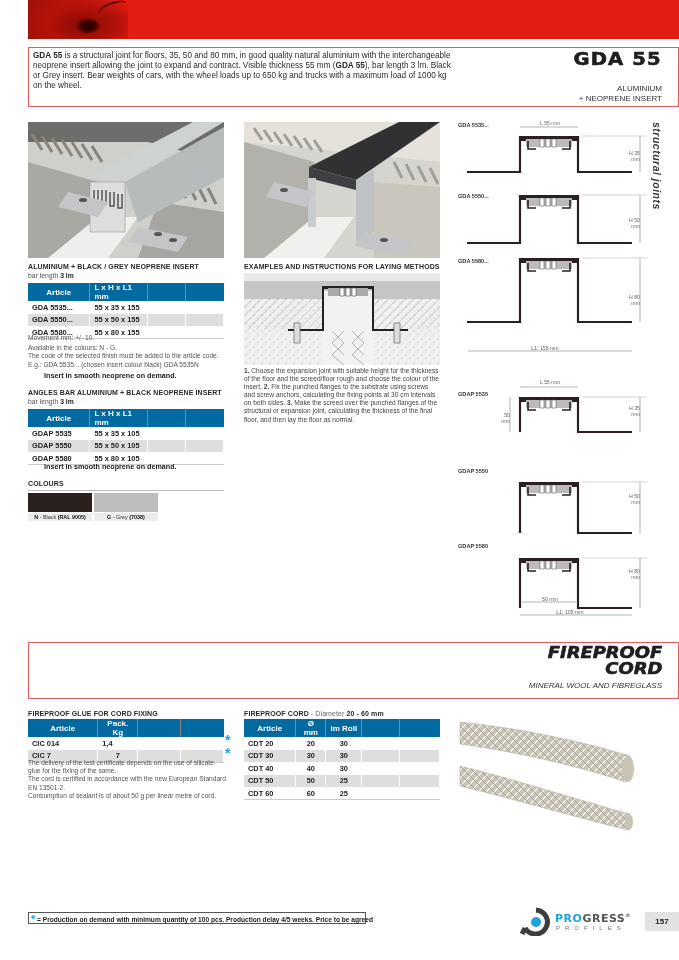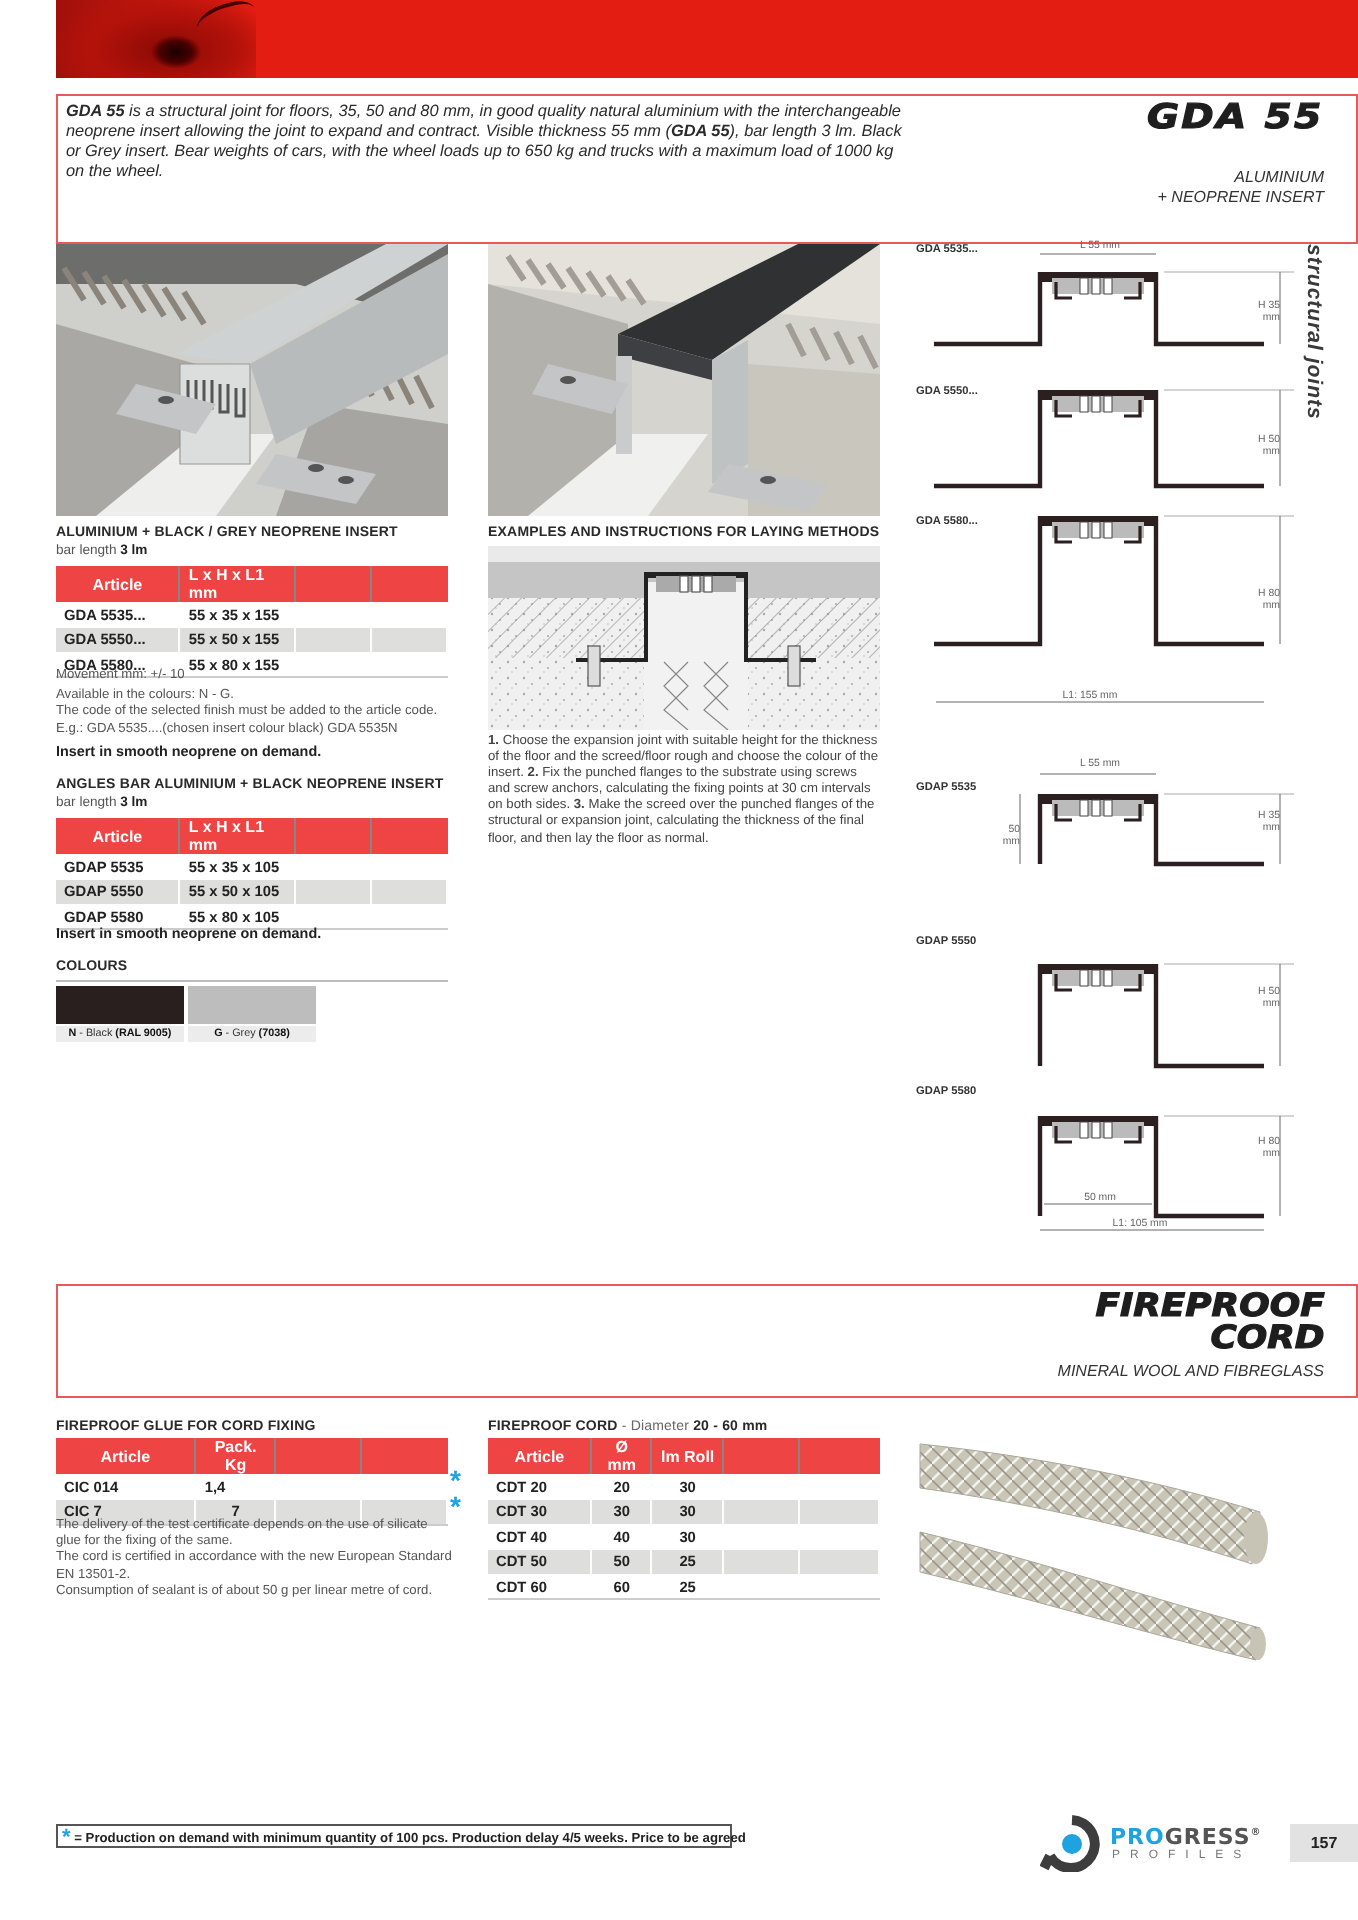--- a/index.html
+++ b/index.html
@@ -7,48 +7,48 @@
   body { font-family: "Liberation Sans", "DejaVu Sans", sans-serif; color: #2a2a2a; position: relative; }
 
   .banner { position: absolute; left: 28px; top: 0; width: 651px; height: 39px; background: #e41d12; overflow: hidden; }
   .banner .eye { position: absolute; left: 0; top: 0; width: 100px; height: 39px;
     background: radial-gradient(ellipse 18px 12px at 60px 26px, #1a0000 0, #4a0000 45%, transparent 70%),
                 radial-gradient(ellipse 60px 30px at 55px 25px, #8a0a05 0, #b3120a 60%, transparent 100%),
                 linear-gradient(90deg, #a0100a, #e41d12); }
   .banner .lash { position: absolute; left: 70px; top: 2px; width: 30px; height: 14px; border-top: 2px solid #400; border-radius: 50% 50% 0 0; transform: rotate(-20deg); }
 
   .box { position: absolute; border: 1.5px solid #e8595a; }
-  .box1 { left: 28px; top: 47px; width: 651px; height: 75px; font-style: italic; }
+  .box1 { left: 28px; top: 47px; width: 651px; height: 60px; }
   .box2 { left: 28px; top: 642px; width: 651px; height: 57px; font-style: italic; }
 
   .intro { position: absolute; left: 4px; top: 3px; width: 420px; font-size: 8.2px; line-height: 10px; color: #2b2b2b; }
   .intro b { font-weight: bold; }
   .prod-title { position: absolute; right: 16px; top: 1px; font-family: "DejaVu Sans", sans-serif; font-weight: 900; font-size: 17px; letter-spacing: 1px; color: #1e1e1e; transform: scaleX(1.15); transform-origin: right; -webkit-text-stroke: 0.6px #1e1e1e; }
   .prod-sub { position: absolute; right: 16px; top: 36px; font-size: 8px; line-height: 10px; text-align: right; color: #333; }
 
   .fire-title { position: absolute; right: 16px; top: 2px; font-family: "DejaVu Sans", sans-serif; font-weight: 900; font-size: 16px; line-height: 16px; text-align: right; color: #1e1e1e; transform: scaleX(1.12); transform-origin: right; -webkit-text-stroke: 0.6px #1e1e1e; }
   .fire-sub { position: absolute; right: 16px; top: 38px; font-size: 8px; color: #333; }
 
   .photo { position: absolute; background: #d9d9d7; overflow: hidden; }
   .photo1 { left: 28px; top: 122px; width: 196px; height: 136px; }
   .photo2 { left: 244px; top: 122px; width: 196px; height: 136px; }
   .photo3 { left: 458px; top: 708px; width: 200px; height: 137px; background: #fff; }
 
   .sec-label { position: absolute; font-size: 7px; font-weight: bold; color: #2a2a2a; letter-spacing: 0.1px; }
   .sub-label { position: absolute; font-size: 6.8px; color: #555; }
   .sub-label b { color: #222; }
 
   table.spec { position: absolute; border-collapse: collapse; font-size: 7.4px; }
-  table.spec th { background: #ef4444; color: #fff; font-weight: bold; height: 12px; padding: 0 4px; border-right: 1px solid #8a8585; font-size: 8px; }
+  table.spec th { background: #0369a1; color: #fff; font-weight: bold; height: 12px; padding: 0 4px; border-right: 1px solid #8a8585; font-size: 8px; }
   table.spec td { height: 12.5px; padding: 0 4px; font-weight: bold; color: #222; border-right: 1px solid #fff; }
   table.spec tr.alt td { background: #dededd; }
   table.spec tr:last-child td { border-bottom: 1px solid #ccc; }
 
   .note { position: absolute; font-size: 6.6px; line-height: 8.2px; color: #555; }
-  .bold-note { position: absolute; font-size: 7.2px; font-weight: bold; color: #222; }
+  .bold-note { position: absolute; font-size: 7.2px; font-weight: bold; color: #222; margin-left: 16px; }
 
   .hr { position: absolute; height: 1px; background: #bbb; }
 
   .swatch { position: absolute; height: 19px; }
   .sw-cap { position: absolute; font-size: 5.4px; text-align: center; background: #ececec; height: 8px; line-height: 8px; color: #333; }
   .sw-cap b { color: #111; }
 
   .drawing-label { position: absolute; font-size: 5.6px; font-weight: bold; color: #333; }
   .dim { position: absolute; font-size: 5.2px; color: #666; text-align: right; line-height: 6px; }
 

